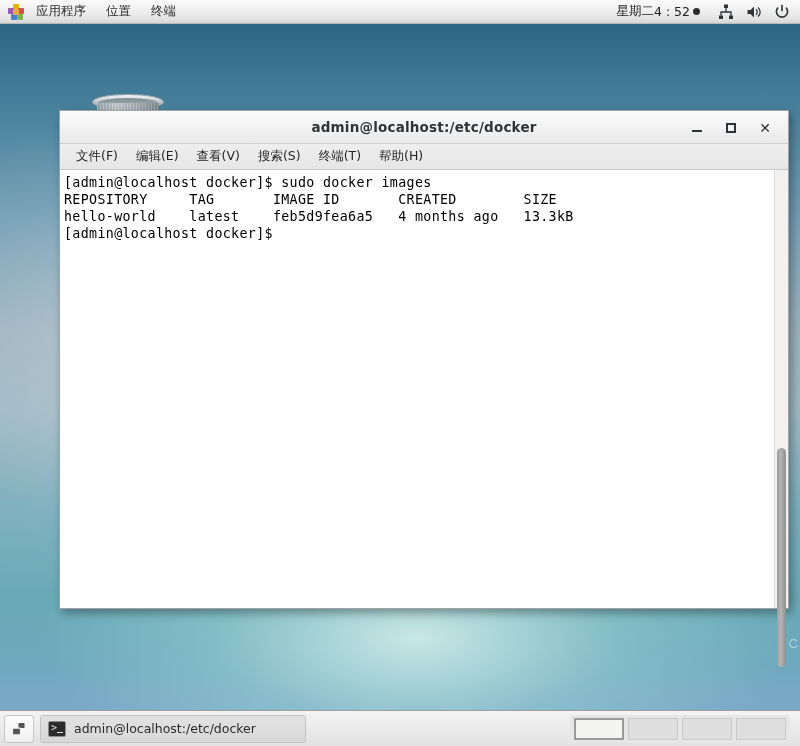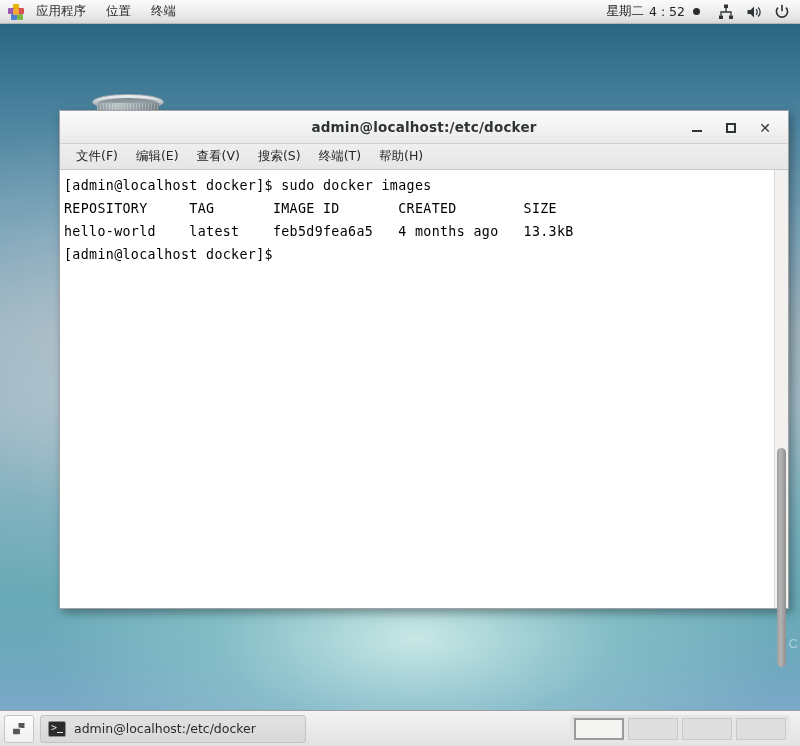--- a/index.html
+++ b/index.html
@@ -96,21 +96,21 @@
   #app-icon {
     position: relative;
     width: 16px; height: 16px;
     margin-left: 8px; margin-right: 2px;
   }
   #app-icon span {
     position: absolute; width: 6px; height: 6px; border-radius: 1px;
   }
   .panel-spacer { flex: 1; }
   #top-panel .clock {
-    display: flex; align-items: center; gap: 5px;
+    display: flex; align-items: center; 
     padding: 0 4px;
     font-size: 12.5px; color: #222;
   }
   #top-panel .clock .dot {
     width: 7px; height: 7px; border-radius: 50%;
     background: #2c2c2c; display: inline-block;
     margin-left: 3px;
   }
   #top-panel .tray {
     display: flex; align-items: center; gap: 12px;
@@ -173,21 +173,21 @@
     flex: 1;
     background: #ffffff;
     position: relative;
     display: flex;
   }
   #term-text {
     flex: 1;
     padding: 4px 0 0 4px;
     font-family: "DejaVu Sans Mono", "Liberation Mono", monospace;
     font-size: 13.3px;
-    line-height: 23px;
+    line-height: 17px;
     color: #000000;
     white-space: pre;
     letter-spacing: .35px;
     overflow: hidden;
   }
   #term-scroll {
     width: 14px;
     background: #f2f1f0;
     border-left: 1px solid #dcdcdc;
     position: relative;

